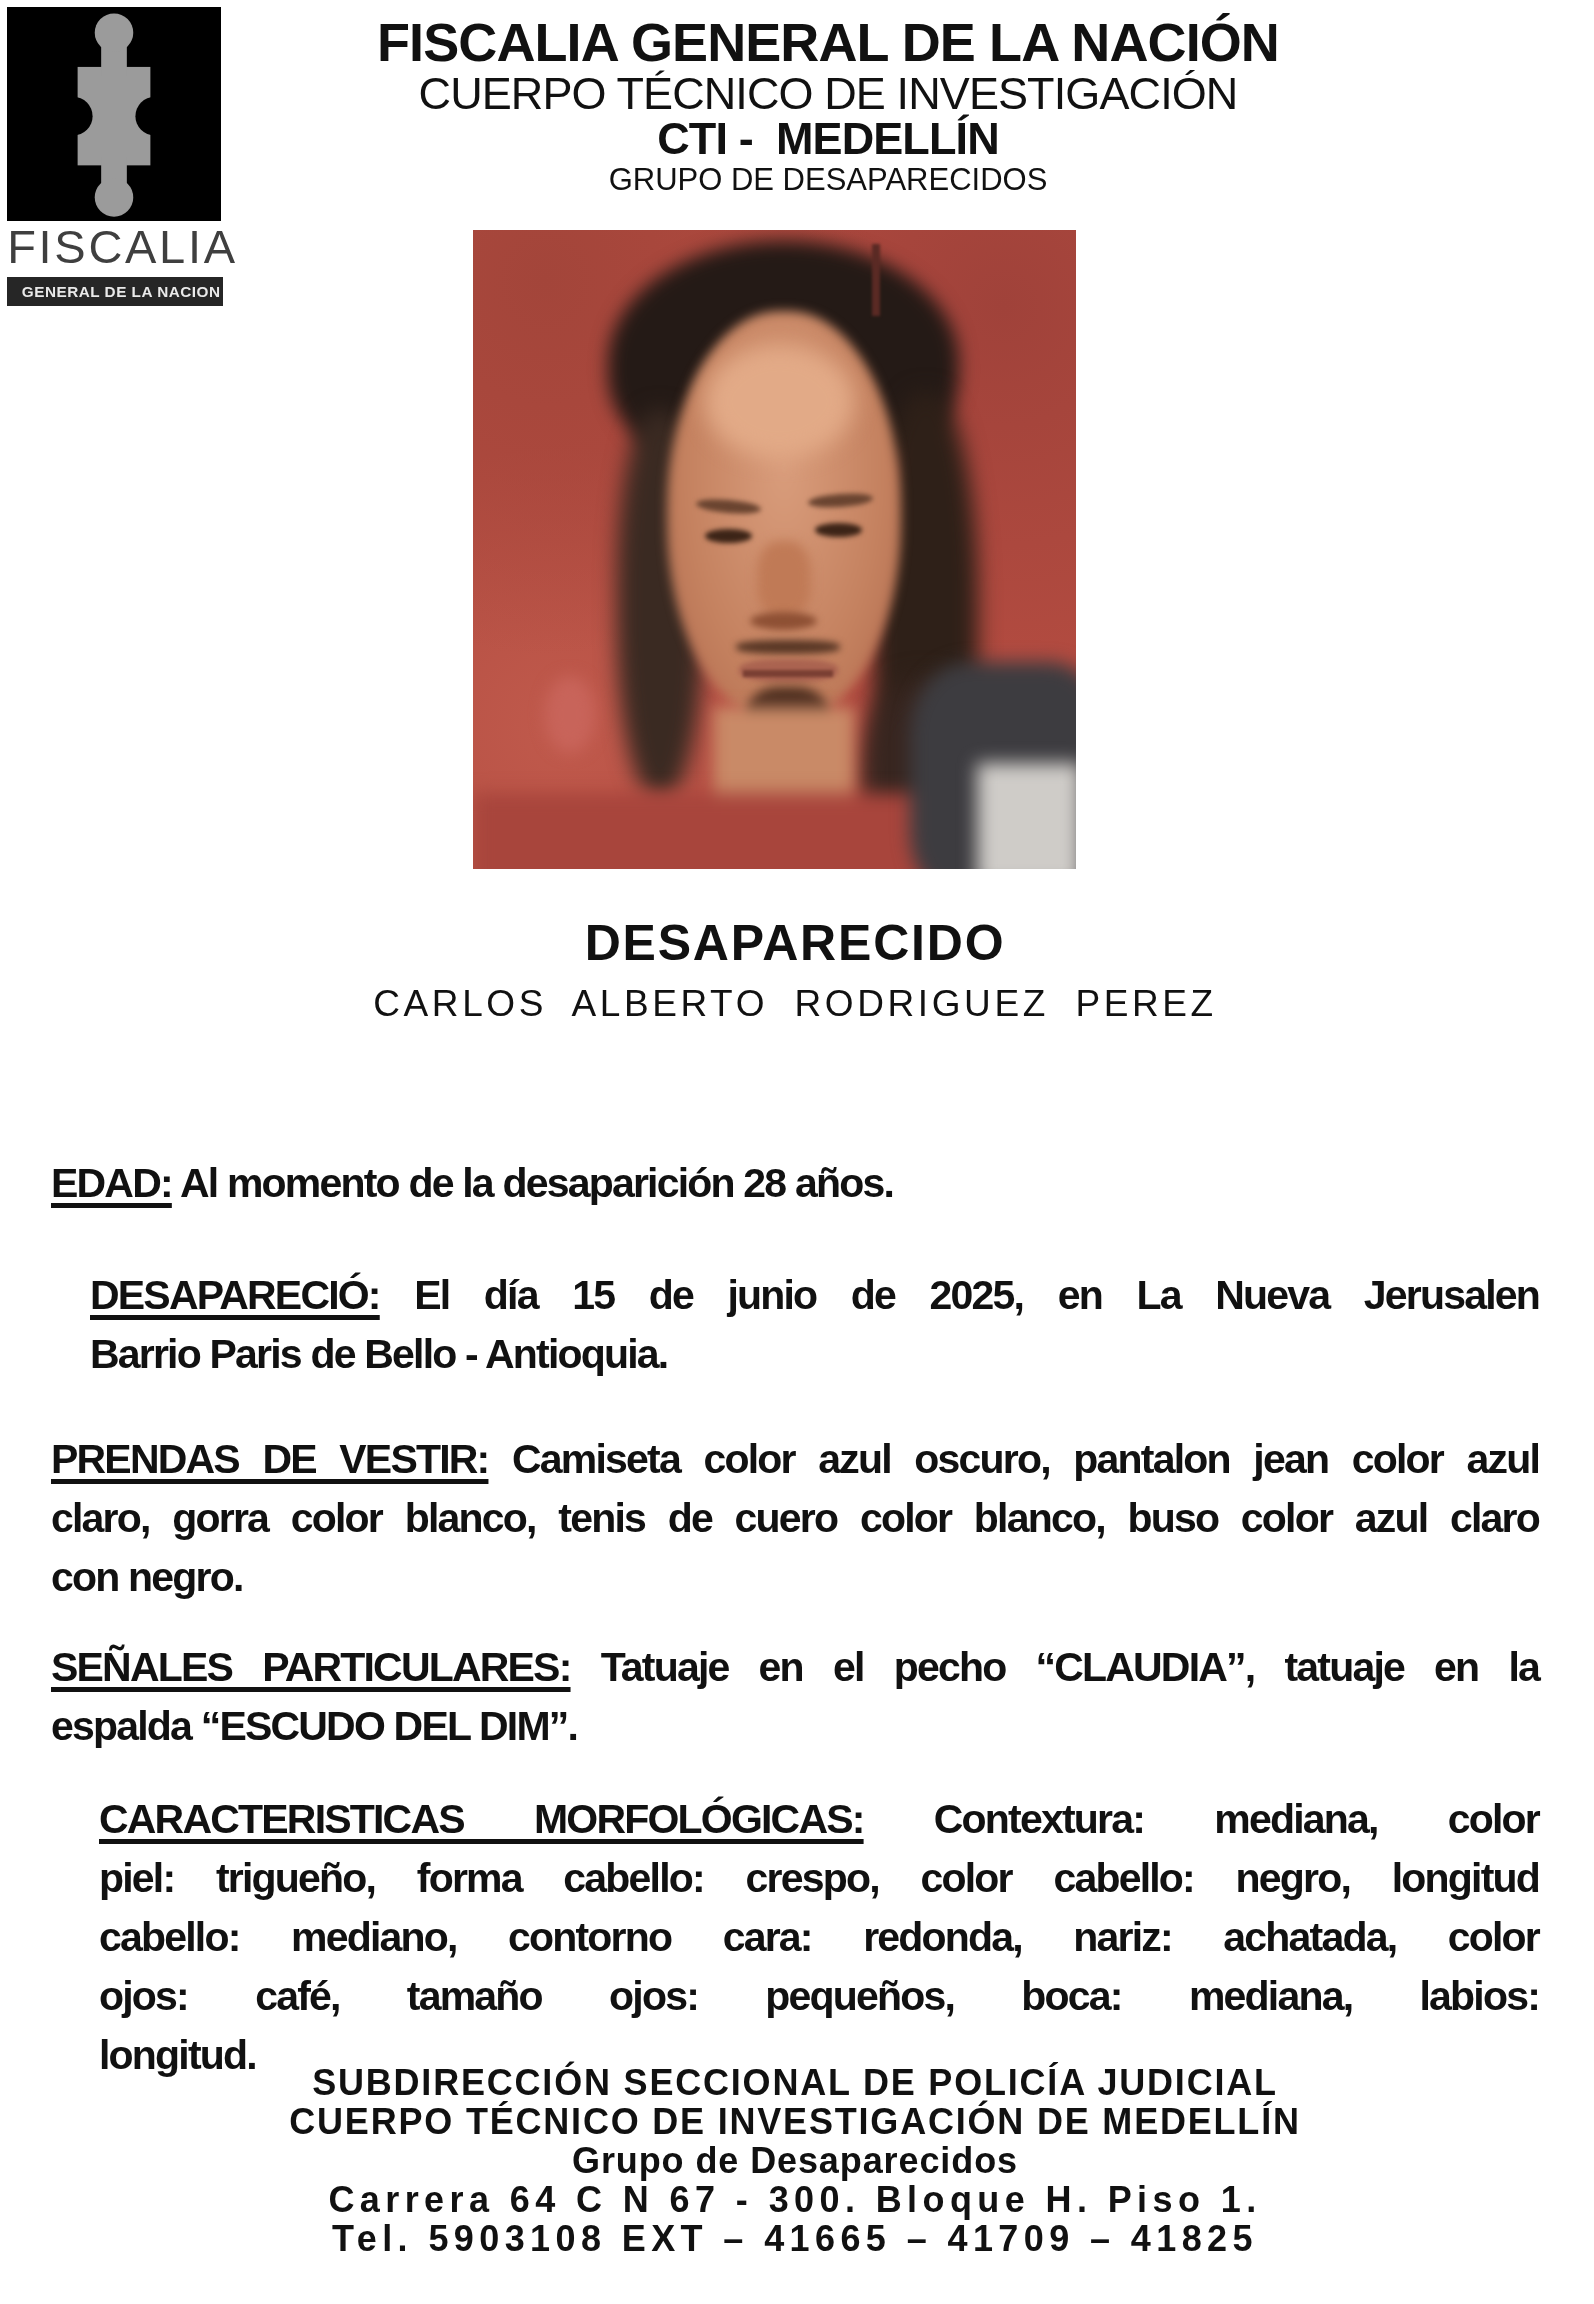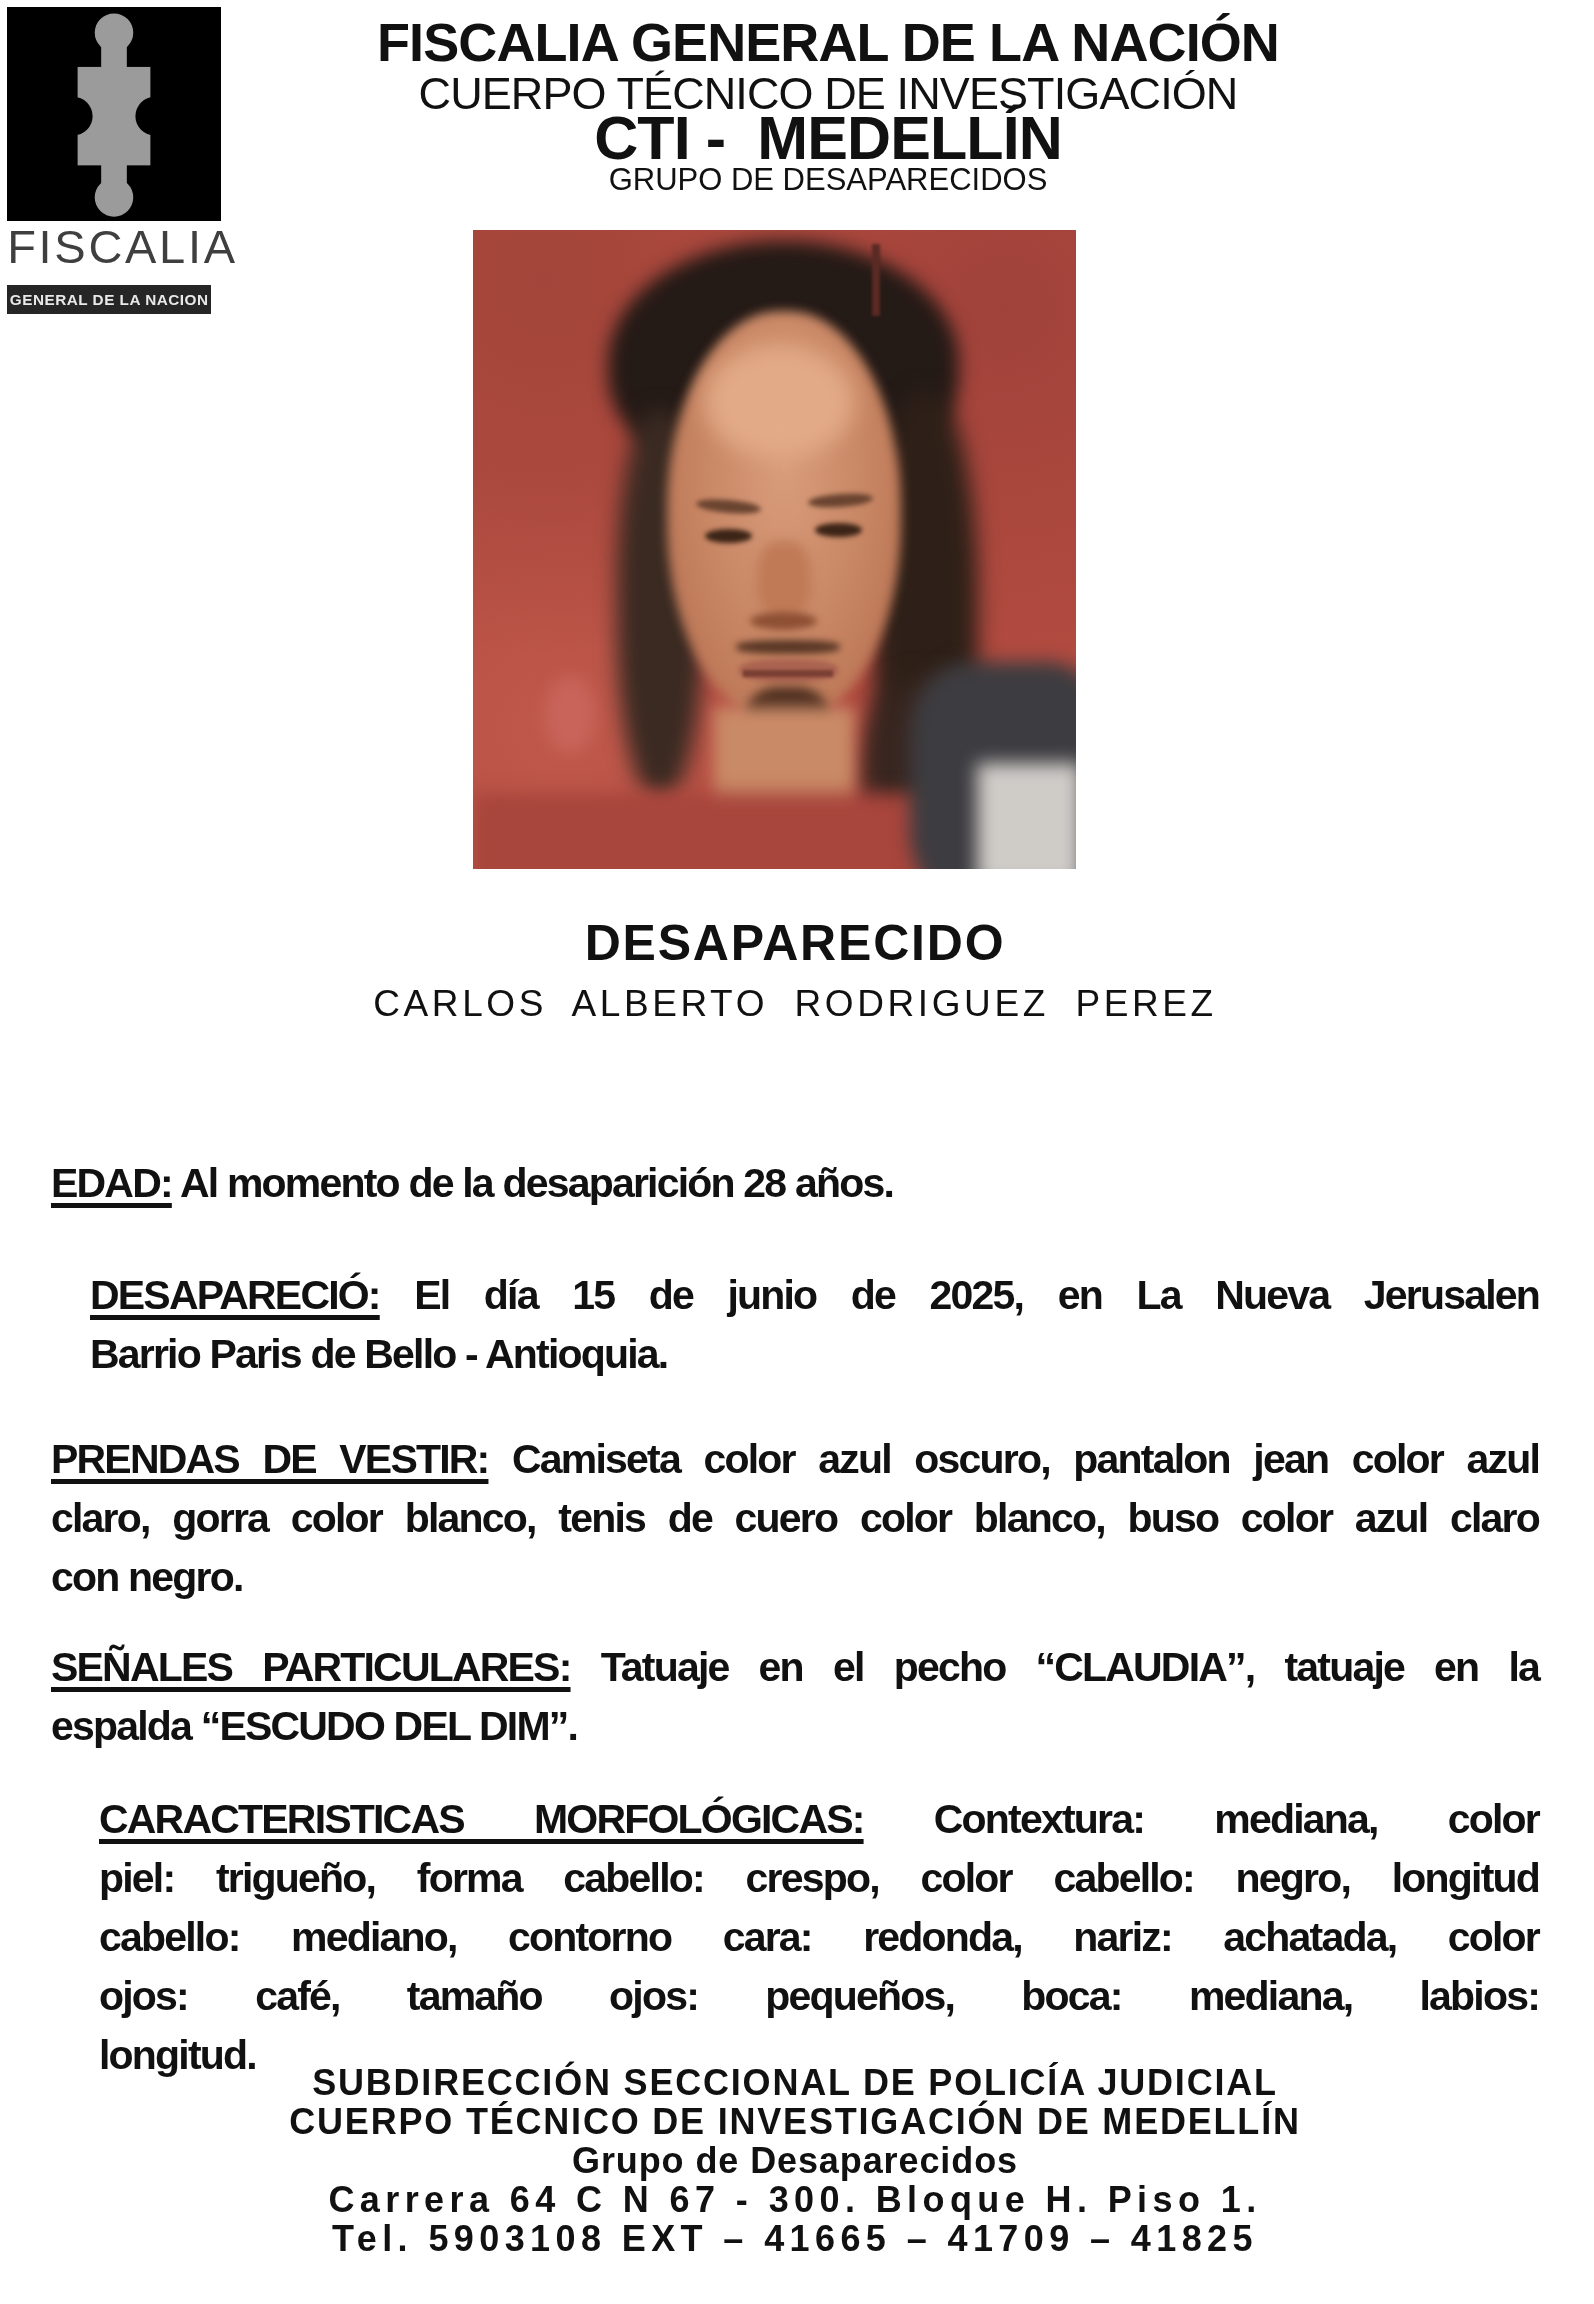--- a/index.html
+++ b/index.html
@@ -5,27 +5,27 @@
   html,body{margin:0;padding:0;background:#888;}
   .page{position:relative;width:1594px;height:2304px;background:#ffffff;
         font-family:"Liberation Sans", sans-serif;color:#111111;overflow:hidden;margin:0 auto;}
 
   
   .logo{position:absolute;left:7.2px;top:7.2px;width:214px;}
   .logo-box{width:214px;height:214px;background:#000;display:block;}
   .logo-word{width:214px;text-align:center;font-size:47px;letter-spacing:2.7px;
              color:#3f3f3f;font-weight:normal;line-height:52px;margin-top:0px;}
   .logo-bar{width:204px;height:29px;background:#262626;color:#e9e9e9;font-weight:bold;
-            font-size:15.3px;letter-spacing:0.5px;text-align:center;line-height:29px;margin-top:12px;}
+            font-size:15.3px;letter-spacing:0.5px;text-align:center;line-height:29px;margin-top:4px;padding-left:12px;}
 
   
   .hdr{position:absolute;left:225px;top:12.6px;width:1206px;text-align:center;}
   .hdr .l1{font-size:54px;font-weight:bold;letter-spacing:-0.9px;line-height:58px;}
   .hdr .l2{font-size:45px;font-weight:normal;letter-spacing:-0.9px;line-height:45px;}
-  .hdr .l3{font-size:61px;font-weight:bold;letter-spacing:-0.9px;line-height:45px;white-space:pre;}
+  .hdr .l3{font-size:45px;font-weight:bold;letter-spacing:-0.9px;line-height:45px;white-space:pre;}
   .hdr .l4{font-size:31px;font-weight:normal;line-height:38px;}
 
   
   .photo{position:absolute;left:473px;top:230px;width:603px;height:639px;overflow:hidden;
          background:
            radial-gradient(ellipse at 12% 8%, #a3453a 0%, rgba(0,0,0,0) 45%),
            radial-gradient(ellipse at 88% 12%, #a0423a 0%, rgba(0,0,0,0) 45%),
            radial-gradient(ellipse at 15% 78%, #c05a4c 0%, rgba(0,0,0,0) 40%),
            #b24b40;}
   .photo div{position:absolute;}

